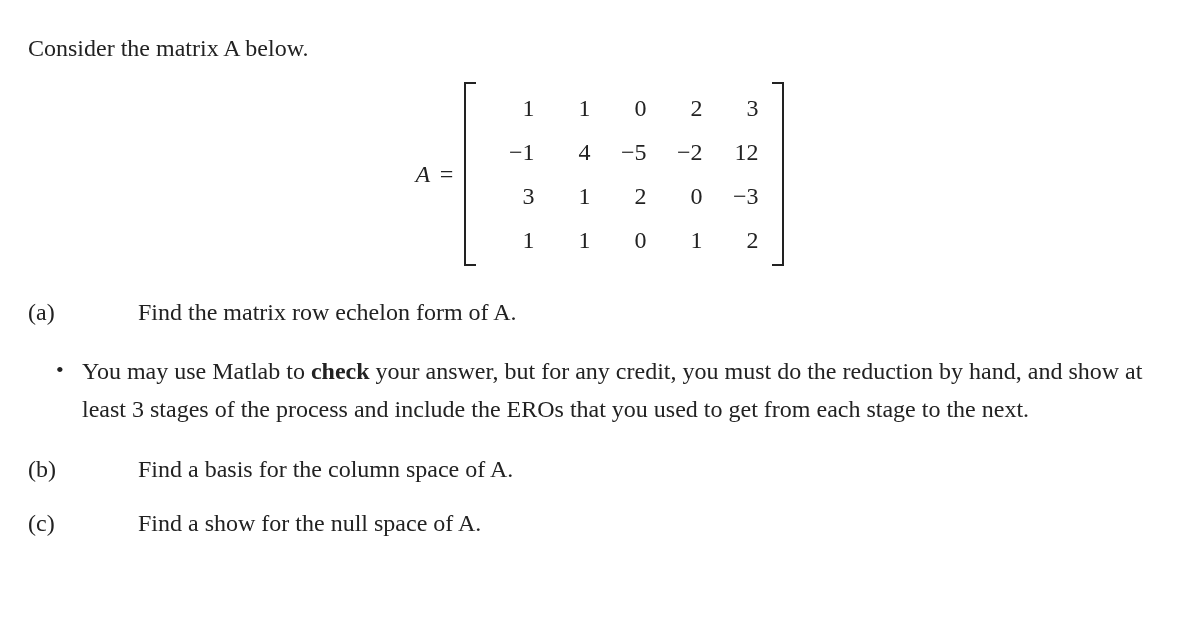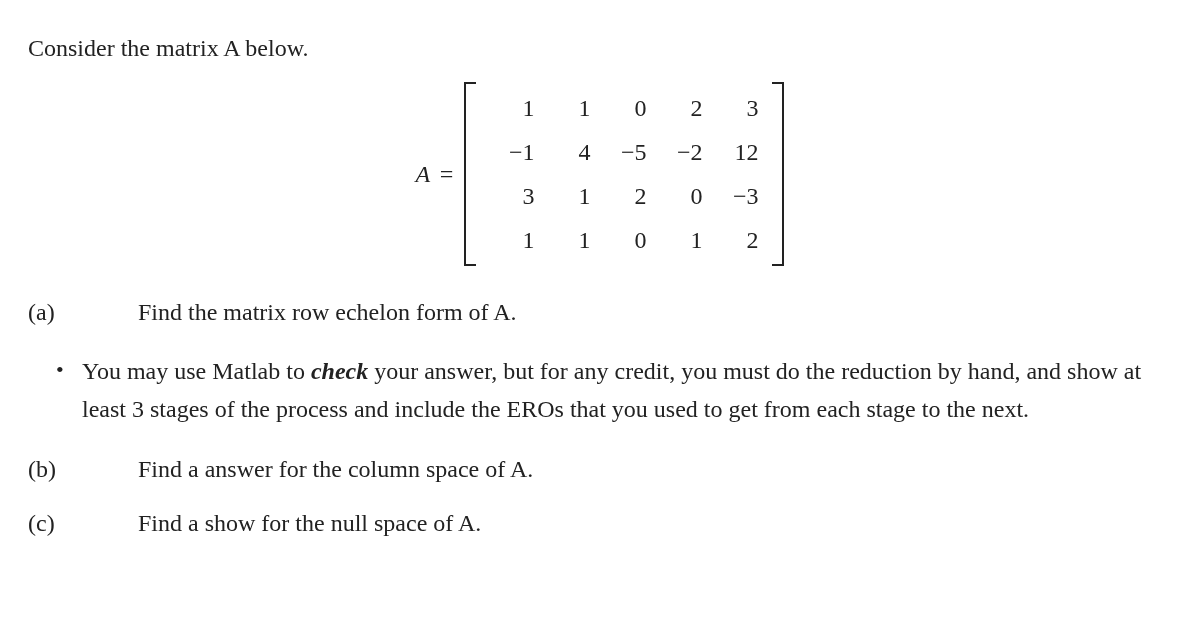--- a/index.html
+++ b/index.html
@@ -95,21 +95,20 @@
       width: 26px;
       flex-shrink: 0;
       font-size: 22px;
       line-height: 1.6;
     }
     .bullet-text {
       flex: 1;
       line-height: 1.6;
     }
     .italic-bold {
-      font-style: italic;
       font-weight: bold;
       text-align: center;
     }
   </style>
 </head>
 <body>
 
 <div class="intro">Consider the matrix A below.</div>
 
 <div class="matrix-block">
@@ -156,19 +155,19 @@
 
 <div class="bullet-block">
   <div class="bullet-dot">•</div>
   <div class="bullet-text">
     <span>You may use Matlab to </span><span class="italic-bold">check</span><span> your answer, but for any credit, you must do the reduction by hand, and show at least 3 stages of the process and include the EROs that you used to get from each stage to the next.</span>
   </div>
 </div>
 
 <div class="part-line">
   <div class="part-label">(b)</div>
-  <div class="part-text">Find a answer for the column space of A.</div>
+  <div class="part-text">Find a basis for the column space of A.</div>
 </div>
 
 <div class="part-line">
   <div class="part-label">(c)</div>
   <div class="part-text">Find a show for the null space of A.</div>
 </div>
 
 </body></html>

